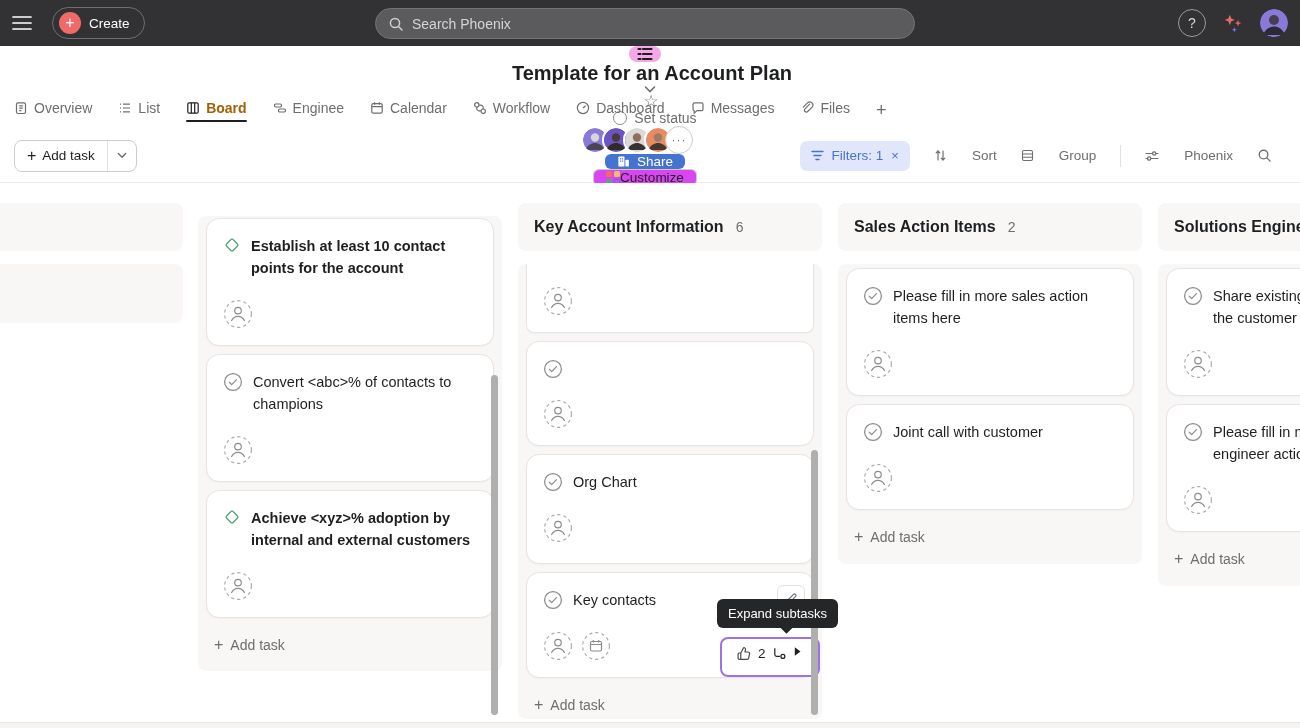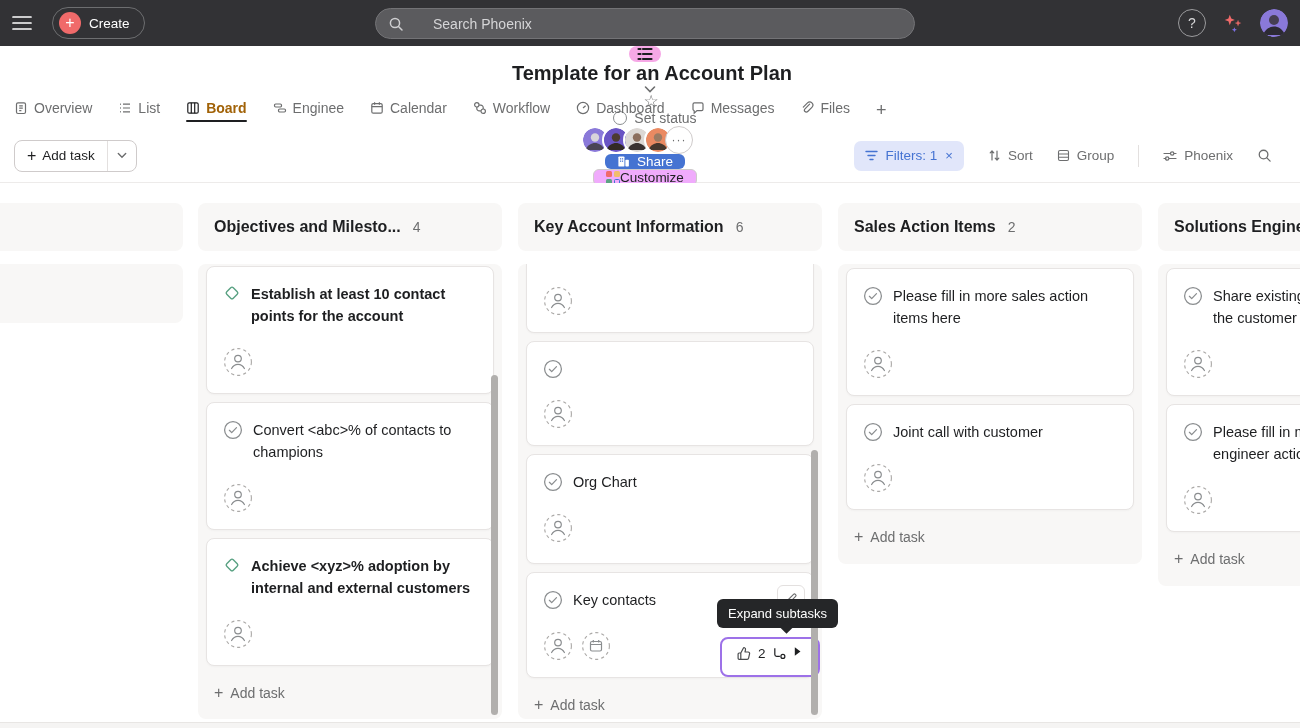--- a/index.html
+++ b/index.html
@@ -10,21 +10,21 @@
   .topbar { height:46px; background:#323235; display:flex; align-items:center; position:relative; }
   .hamburger { width:44px; height:46px; display:flex; align-items:center; justify-content:center; cursor:pointer; }
   .create-btn { margin-left:8px; height:32px; border:1px solid #6d6e70; border-radius:16px;
     display:flex; align-items:center; gap:8px; padding:0 14px 0 6px; color:#fff; font-size:13.5px; cursor:pointer; }
   .create-plus { width:22px; height:22px; border-radius:50%; background:#f06a6a; color:#fff;
     display:flex; align-items:center; justify-content:center; font-size:16px; line-height:1; }
   .search-wrap { position:absolute; left:375px; top:8px; width:540px; height:31px;
     background:#5b5b5e; border:1px solid #737376; border-radius:16px;
     display:flex; align-items:center; padding:0 12px; gap:8px; }
   .search-wrap input { background:transparent; border:none; outline:none; color:#e9e9ea;
-    font-size:14px; width:100%; font-family:inherit;margin-left:21px; }
+    font-size:14px; width:100%; font-family:inherit; }
   .search-wrap input::placeholder { color:#d5d5d7; opacity:1; }
   .topbar-right { position:absolute; right:12px; top:0; height:46px; display:flex; align-items:center; gap:16px; }
   .help-btn { width:28px; height:28px; border-radius:50%; border:1px solid #9b9b9d; color:#d8d8da;
     display:flex; align-items:center; justify-content:center; font-size:14px; cursor:pointer; }
   .topbar-avatar { width:28px; height:28px; border-radius:50%; overflow:hidden; cursor:pointer; }
 
   
   .proj-header { height:54px; display:flex; align-items:center; padding:0 24px 0 14px;flex-direction:column; }
   .proj-icon { width:32px; height:32px; border-radius:8px; background:#f6a8e6;
     display:flex; align-items:center; justify-content:center; }
@@ -39,21 +39,21 @@
   .avatar { width:28px; height:28px; border-radius:50%; border:2px solid #fff; margin-left:-7px;
     overflow:hidden; cursor:pointer; }
   .avatar:first-child { margin-left:0; }
   .avatar-more { width:28px; height:28px; border-radius:50%; border:1px solid #cfcbcb; background:#fff;
     margin-left:-7px; display:flex; align-items:center; justify-content:center;
     color:#6d6e6f; font-size:12px; letter-spacing:1px; cursor:pointer; }
   .share-btn { background:#4573d2; color:#fff; border:none; border-radius:6px; height:32px;
     padding:0 12px; font-size:13.5px; font-weight:500; display:flex; align-items:center; gap:7px; cursor:pointer;
     font-family:inherit; }
   .header-divider { width:1px; height:28px; background:#e3e0df; margin:0 14px; }
-  .customize-btn { background:#f0abfc; border:1px solid #cfcbcb; border-radius:6px; height:32px;
+  .customize-btn { background:#d946ef; border:1px solid #cfcbcb; border-radius:6px; height:32px;
     padding:0 12px; font-size:13.5px; display:flex; align-items:center; gap:0; cursor:pointer;
     font-family:inherit; color:#1e1f21; }
   .cust-grid { display:grid; grid-template-columns:6px 6px; grid-gap:2px; }
   .cust-grid span { width:6px; height:6px; border-radius:1.5px; }
 
   
   .tabs { height:29px; display:flex; align-items:flex-start; padding-left:14px; gap:26px; }
   .tab { display:flex; align-items:center; gap:6px; font-size:14px; color:#6d6e6f;
     cursor:pointer; padding-bottom:8px; position:relative; }
   .tab.active { color:#a16207; font-weight:600; }
@@ -67,33 +67,33 @@
     border-bottom:1px solid #edebea; }
   .addtask-btn { display:flex; align-items:stretch; border:1px solid #cfcbcb; border-radius:8px;
     height:32px; overflow:hidden; cursor:pointer; background:#fff; }
   .addtask-main { display:flex; align-items:center; gap:6px; padding:0 12px; font-size:13.5px; font-weight:500; }
   .addtask-caret { display:flex; align-items:center; padding:0 9px; border-left:1px solid #e3e0df; }
   .toolbar .spacer { flex:1; }
   .toolbar-right { display:flex; align-items:center; gap:24px; color:#6d6e6f; font-size:13.5px; }
   .filter-chip { background:#e1e6fa; border-radius:7px; height:30px; display:flex; align-items:center;
     gap:8px; padding:0 11px; color:#4573d2; font-weight:500; cursor:pointer; }
   .chip-close { font-size:13px; cursor:pointer; }
-  .tb-item { display:flex; align-items:center; gap:7px; cursor:pointer; }
+  .tb-item { display:flex; align-items:center; gap:25px; cursor:pointer; }
   .tb-divider { width:1px; height:22px; background:#e3e0df; }
 
   
   .board { position:relative; height:545px; background:#fff; }
   .col { position:absolute; top:20px; width:304px; }
   .col-header { height:48px; background:#f8f7f6; border-radius:8px; display:flex; align-items:center;
     padding:0 16px; gap:12px; cursor:pointer; }
   .col-title { font-size:16px; font-weight:600; white-space:nowrap; }
   .col-count { font-size:14px; color:#6d6e6f; }
   .col-body { margin-top:13px; background:#f8f7f6; border-radius:8px; padding:4px 8px 8px;
     display:flex; flex-direction:column; gap:8px; }
-  .card { background:#fff; border:1px solid #e7e4e3; border-radius:8px; padding:16px;
+  .card { background:#fff; border:1px solid #e7e4e3; border-radius:13px; padding:16px;
     box-shadow:0 1px 2px rgba(0,0,0,0.03); cursor:pointer; position:relative; }
   .card-title { display:flex; gap:10px; font-size:14.5px; line-height:22px; }
   .card-title .ticon { flex:none; margin-top:1px; display:flex; }
   .card-title.bold { font-weight:600; }
   .nowrap-line { white-space:nowrap; }
   .card-footer { display:flex; gap:8px; margin-top:20px; }
   .col-addtask { display:flex; align-items:center; gap:7px; color:#6d6e6f; font-size:14px;
     padding:10px 8px; cursor:pointer; margin-top:auto; }
   .cut-card { border-radius:0 0 8px 8px; border-top:none; padding-top:6px; }
   .cut-card .card-footer { margin-top:16px; }
@@ -352,24 +352,20 @@
 </div>
 
 <div class="board">
 
   <div class="col" style="left:-121px">
     <div class="col-header"></div>
     <div class="col-body" style="height:59px;padding:0;"></div>
   </div>
 
   <div class="col" style="left:198px">
-    <div class="col-header">
-      <span class="col-title">Objectives and Milesto...</span>
-      <span class="col-count">4</span>
-    </div>
     <div class="col-body" style="height:455px;padding-top:2px;">
       <div class="card">
         <div class="card-title bold">
           <span class="ticon">
             <svg width="18" height="18" viewBox="0 0 18 18">
                 <rect x="4.4" y="4.4" width="9.2" height="9.2" rx="1.8" transform="rotate(45 9 9)" fill="none" stroke="#58a182" stroke-width="1.4"></rect>
               </svg>
           </span>
           <span>Establish at least 10 contact points for the account</span>
         </div>

